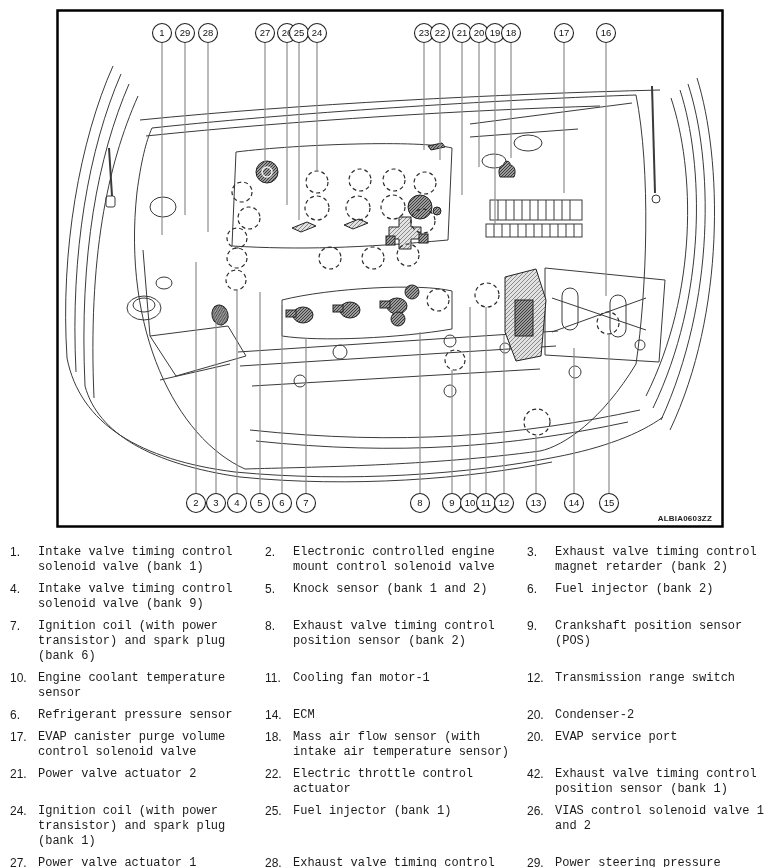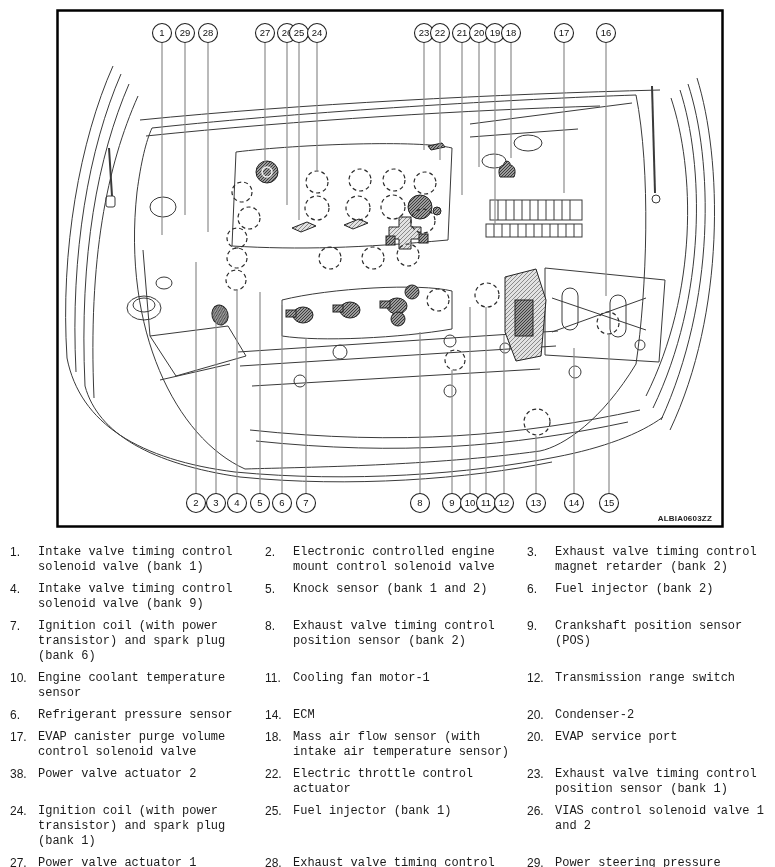--- a/index.html
+++ b/index.html
@@ -373,31 +373,31 @@
       <span class="li-txt">Mass air flow sensor (with intake air temperature sensor)</span>
     </div>
 
 
     <div class="legend-item">
       <span class="li-num">20.</span>
       <span class="li-txt">EVAP service port</span>
     </div>
 
     <div class="legend-item">
-      <span class="li-num">38.</span>
+      <span class="li-num">21.</span>
       <span class="li-txt">Power valve actuator 2</span>
     </div>
 
     <div class="legend-item">
       <span class="li-num">22.</span>
       <span class="li-txt">Electric throttle control actuator</span>
     </div>
 
     <div class="legend-item">
-      <span class="li-num">23.</span>
+      <span class="li-num">42.</span>
       <span class="li-txt">Exhaust valve timing control position sensor (bank 1)</span>
     </div>
 
     <div class="legend-item">
       <span class="li-num">24.</span>
       <span class="li-txt">Ignition coil (with power transistor) and spark plug (bank 1)</span>
     </div>
 
     <div class="legend-item">
       <span class="li-num">25.</span>

